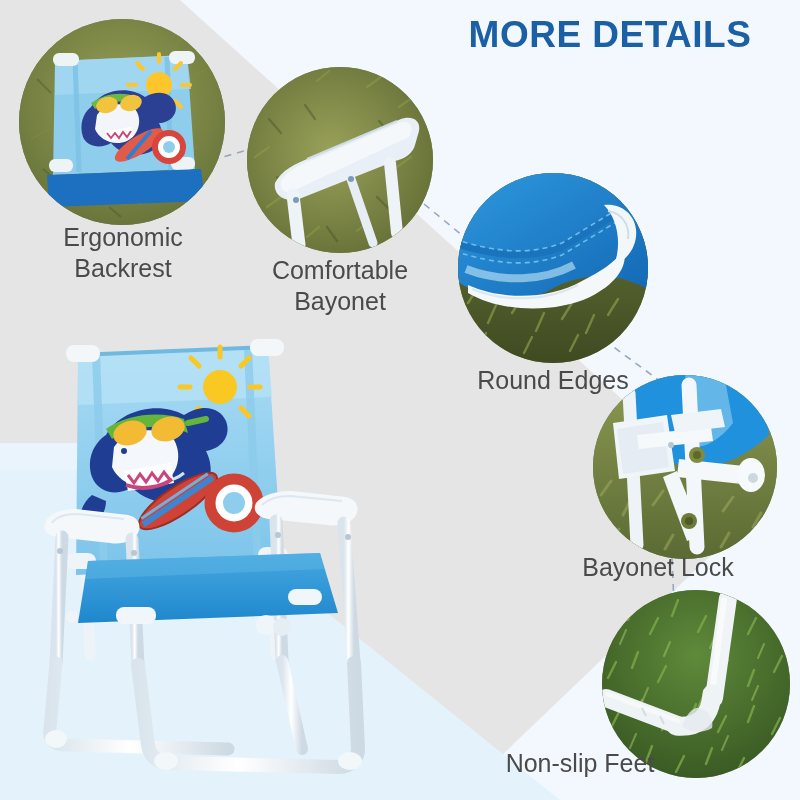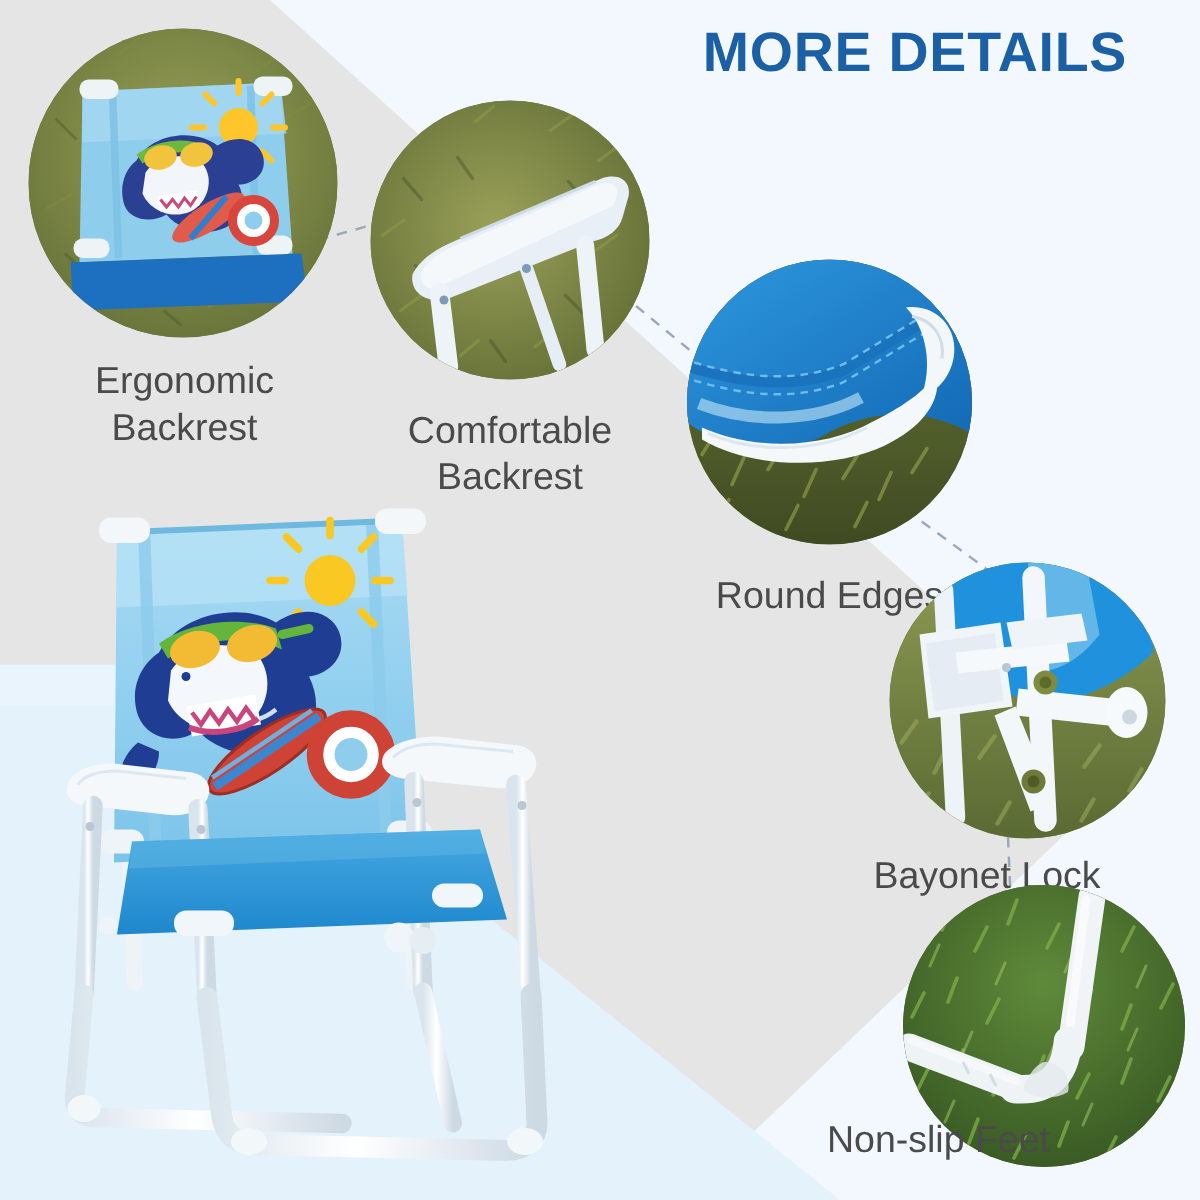--- a/index.html
+++ b/index.html
@@ -53,21 +53,20 @@
   .circle svg { display: block; width: 100%; height: 100%; }
   
   .label {
     position: absolute;
     color: #4a4a4a;
     font-size: 25px;
     line-height: 1.22;
     font-family: "Liberation Sans", sans-serif;
     text-align: center;
     white-space: pre-line;
-    margin-top: 17px;
   }
   
   .connectors {
     position: absolute;
     left: 0; top: 0;
     width: 800px; height: 800px;
     pointer-events: none;
   }
   
   .chair {
@@ -187,21 +186,21 @@
       <path d="M60 92 L150 54" stroke="#cfdbe6" stroke-width="2" fill="none"></path>
 
       <path d="M46 128 L52 178" stroke="#eef3f8" stroke-width="13" stroke-linecap="round"></path>
       <path d="M143 96 L150 166" stroke="#eef3f8" stroke-width="12" stroke-linecap="round"></path>
       <path d="M104 112 L126 176" stroke="#e6edf4" stroke-width="9" stroke-linecap="round"></path>
       <circle cx="104" cy="112" r="3" fill="#7b9bb8"></circle>
       <circle cx="49" cy="133" r="3" fill="#7b9bb8"></circle>
     </svg>
   </div>
   <div class="label" style="left:228px; top:255px; width:224px;">Comfortable
-Backrest</div>
+Bayonet</div>
 
   <div class="circle" style="left:458px; top:173px; width:190px; height:190px;">
     <svg viewBox="0 0 190 190">
       <defs>
         <linearGradient id="g3grass" x1="0" y1="0" x2="0" y2="1">
           <stop offset="0%" stop-color="#6a7a38"></stop>
           <stop offset="100%" stop-color="#3f4a22"></stop>
         </linearGradient>
         <linearGradient id="g3fab" x1="0" y1="0" x2="1" y2="1">
           <stop offset="0%" stop-color="#2e9ae0"></stop>
@@ -296,21 +295,21 @@
 
       <path d="M110 104 C108 128 96 138 74 136" stroke="#eef3f6" stroke-width="19" fill="none" stroke-linecap="round"></path>
 
       <path d="M78 136 L4 108" stroke="#eef3f6" stroke-width="18" stroke-linecap="round"></path>
       <path d="M76 131 L6 104" stroke="#ffffff" stroke-width="5" stroke-linecap="round" opacity="0.45"></path>
 
       <path d="M94 118 C106 118 112 128 110 138 C100 144 86 142 80 136 C84 126 88 120 94 118 Z" fill="#e3eaef" opacity="0.8"></path>
       <path d="M40 118 l4 8 M58 126 l4 8" stroke="#d3dde4" stroke-width="2"></path>
     </svg>
   </div>
-  <div class="label" style="left:460px; top:728px; width:240px;text-align:right;">Non-slip Feet</div>
+  <div class="label" style="left:460px; top:748px; width:240px;">Non-slip Feet</div>
 
   <div class="chair">
     <svg viewBox="0 0 390 460">
       <defs>
         <linearGradient id="fabgrad" x1="0" y1="0" x2="0" y2="1">
           <stop offset="0%" stop-color="#a9dbf4"></stop>
           <stop offset="100%" stop-color="#7cc4ea"></stop>
         </linearGradient>
         <linearGradient id="seatgrad" x1="0" y1="0" x2="0" y2="1">
           <stop offset="0%" stop-color="#46a8e0"></stop>

